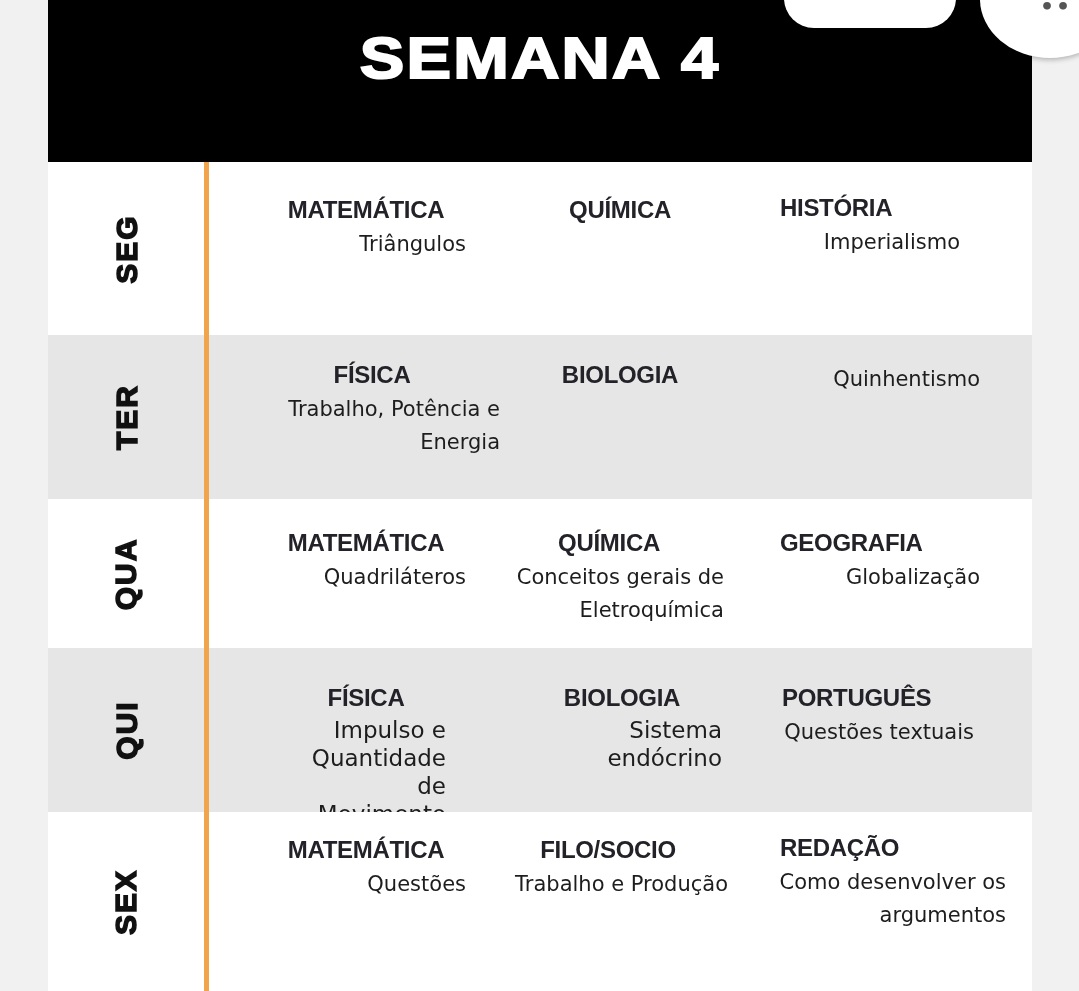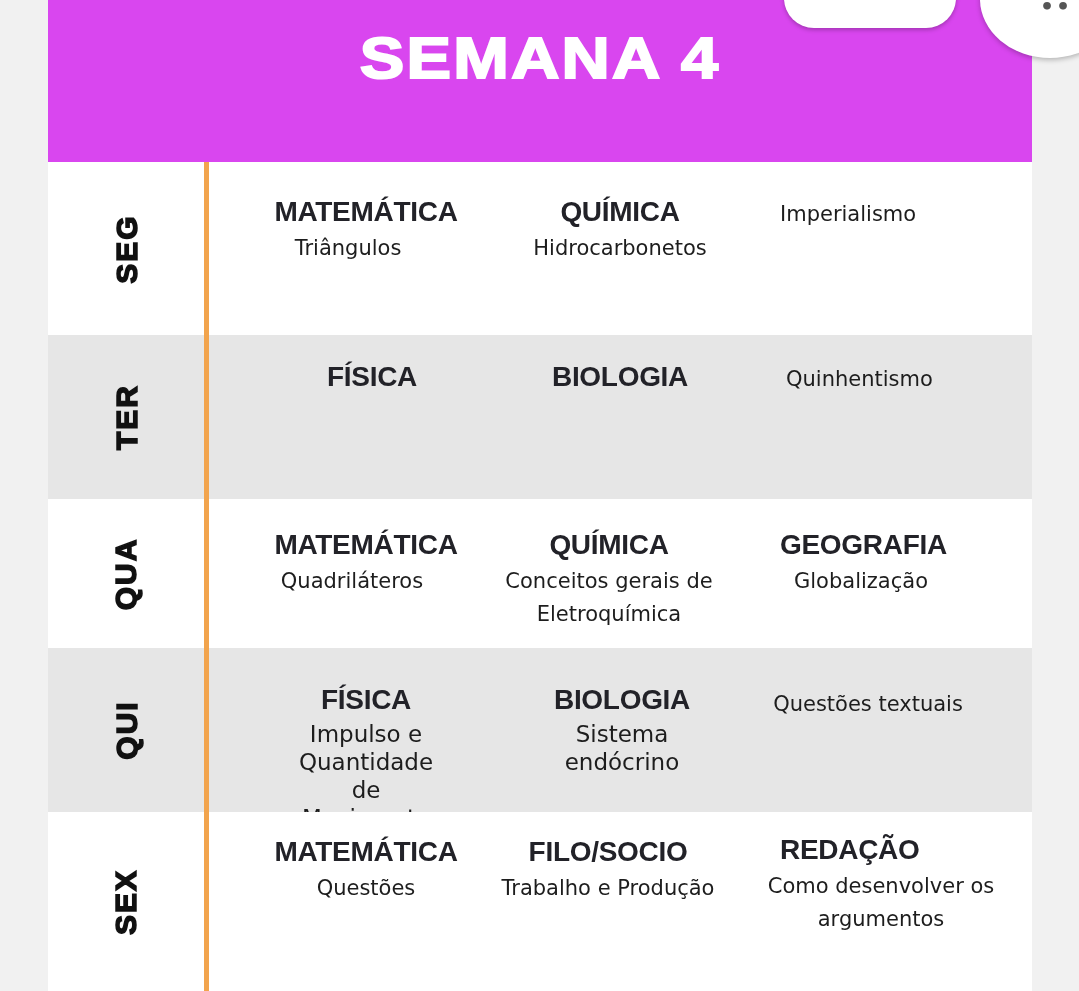--- a/index.html
+++ b/index.html
@@ -8,21 +8,21 @@
     background: #f1f1f1;
     font-family: "DejaVu Sans", sans-serif;
     position: relative;
   }
   .sheet {
     position: absolute; left: 48px; top: 0; width: 984px; height: 991px;
     background: #ffffff;
   }
   .header {
     position: absolute; left: 0; top: 0; width: 984px; height: 162px;
-    background: #d946ef;
+    background: #000000;
   }
   .title {
     position: absolute; left: 0; width: 984px; top: 24px;
     text-align: center; color: #ffffff;
     font-family: "Liberation Sans", sans-serif;
     font-weight: 900; font-size: 58px; letter-spacing: 2px;
     transform: scaleX(1.15);
     -webkit-text-stroke: 2px #ffffff;
   }
   .float-pill {
@@ -56,26 +56,26 @@
   }
   .divider {
     position: absolute; left: 156px; top: 162px; width: 5px; height: 829px;
     background: #f2a44d;
   }
   .cell {
     position: absolute; text-align: center;
   }
   .subj {
     font-family: "Liberation Sans", sans-serif; font-weight: bold;
-    font-size: 28px; color: #222228; letter-spacing: -0.3px;
+    font-size: 24px; color: #222228; letter-spacing: -0.3px;
     white-space: nowrap;
   }
   .topic {
     font-family: "DejaVu Sans", sans-serif; font-size: 21px; color: #1d1d1d;
-    line-height: 33px; margin-top: 4px;
+    line-height: 33px; margin-top: 4px; text-align: right;
   }
   .topic.small { font-size: 23px; line-height: 28px; }
 </style>
 </head>
 <body>
 
 <div class="sheet">
   <div class="header">
     <div class="title">SEMANA 4</div>
   </div>
@@ -83,33 +83,34 @@
   <div class="row white" style="top:162px;height:173px;">
     <div class="day">
         <span>SEG</span>
       </div>
     <div class="cell" style="left:218px;width:200px;top:34px;">
       <div class="subj">MATEMÁTICA</div>
       <div class="topic" style="margin-left:-36px;">Triângulos</div>
     </div>
     <div class="cell" style="left:462px;width:220px;top:34px;">
       <div class="subj">QUÍMICA</div>
-      <div class="topic">Hidrocarbonetos</div>
     </div>
     <div class="cell" style="left:732px;width:180px;top:32px;text-align:left;">
+      <div class="subj">HISTÓRIA</div>
       <div class="topic">Imperialismo</div>
     </div>
   </div>
 
   <div class="row gray" style="top:335px;height:164px;">
     <div class="day">
         <span>TER</span>
       </div>
     <div class="cell" style="left:196px;width:256px;top:26px;">
       <div class="subj">FÍSICA</div>
+      <div class="topic">Trabalho, Potência e Energia</div>
     </div>
     <div class="cell" style="left:500px;width:180px;top:26px;">
       <div class="subj" style="margin-left:-36px;">BIOLOGIA</div>
     </div>
     <div class="cell" style="left:732px;width:200px;top:24px;text-align:left;">
       <div class="topic" style="padding-left:6px;">Quinhentismo</div>
     </div>
   </div>
 
   <div class="row white" style="top:499px;height:149px;">
@@ -136,20 +137,21 @@
       </div>
     <div class="cell" style="left:238px;width:160px;top:36px;">
       <div class="subj">FÍSICA</div>
       <div class="topic small">Impulso e Quantidade de Movimento</div>
     </div>
     <div class="cell" style="left:474px;width:200px;top:36px;">
       <div class="subj">BIOLOGIA</div>
       <div class="topic small">Sistema endócrino</div>
     </div>
     <div class="cell" style="left:714px;width:212px;top:36px;">
+      <div class="subj" style="text-align:left;padding-left:20px;">PORTUGUÊS</div>
       <div class="topic">Questões textuais</div>
     </div>
   </div>
 
   <div class="row white" style="top:812px;height:179px;">
     <div class="day">
         <span>SEX</span>
       </div>
     <div class="cell" style="left:218px;width:200px;top:24px;">
       <div class="subj">MATEMÁTICA</div>

